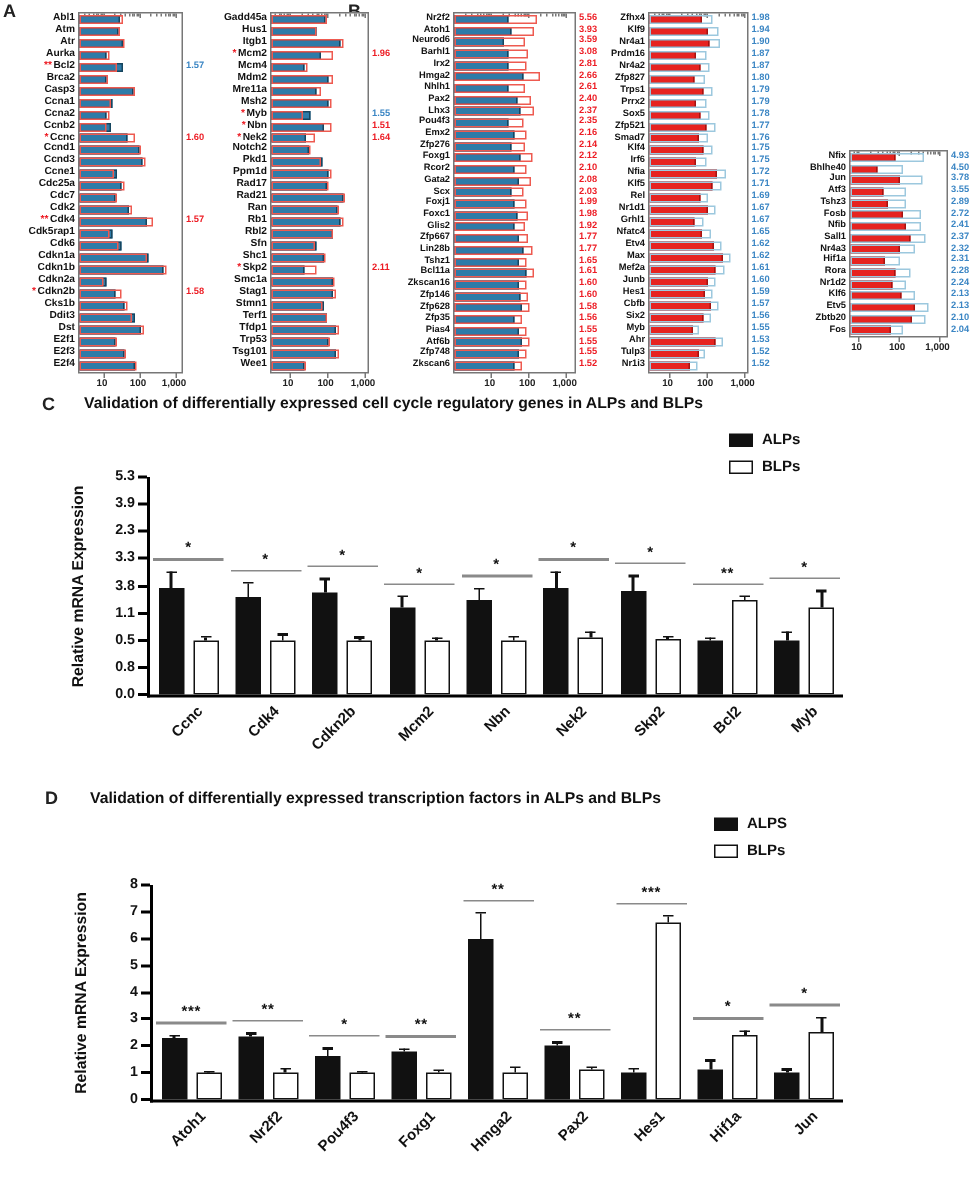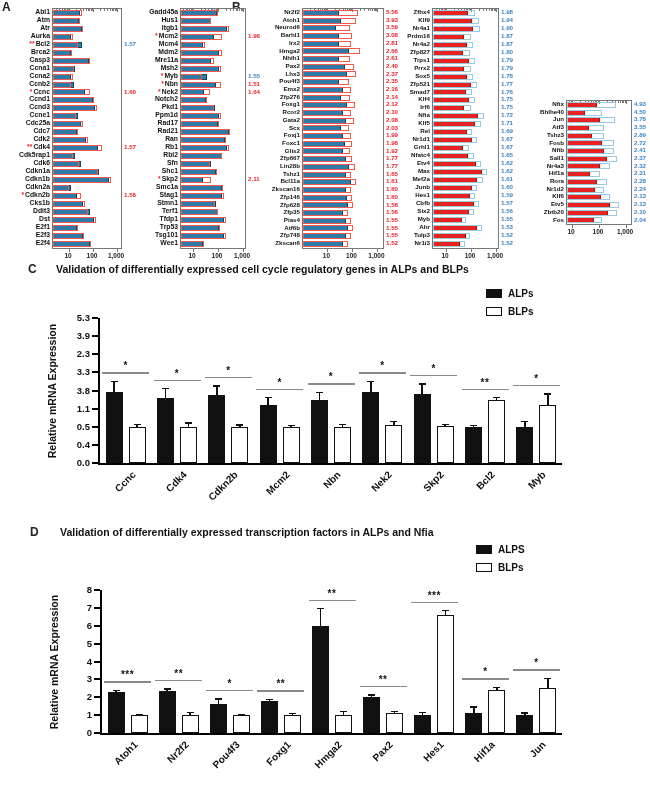--- a/index.html
+++ b/index.html
@@ -31,21 +31,21 @@
 </style>
 </head>
 <body>
 
 <div class="abs panel-label" style="left:2px;top:0px">A</div>
 <div class="abs panel-label" style="left:232px;top:0px">B</div>
 <div class="abs panel-label" style="left:28px;top:262px">C</div>
 <div class="abs panel-label" style="left:30px;top:525px">D</div>
 
 <div class="abs fig-title" style="left:56px;top:263px">Validation of differentially expressed cell cycle regulatory genes in ALPs and BLPs</div>
-<div class="abs fig-title" style="left:60px;top:526px">Validation of differentially expressed transcription factors in ALPs and Nfia</div>
+<div class="abs fig-title" style="left:60px;top:526px">Validation of differentially expressed transcription factors in ALPs and BLPs</div>
 
 <div id="chA1" class="logchart" style="left: 0px; top: 8px;">
     <div class="cbox" style="left: 52px; top: 0px; width: 68px; height: 238.5px;">
       <div class="tick" style="left: 3.47239px; top: 0px; height: 2px;"></div>
       <div class="tick" style="left: 6.47092px; top: 0px; height: 2px;"></div>
       <div class="tick" style="left: 8.79676px; top: 0px; height: 2px;"></div>
       <div class="tick" style="left: 10.6971px; top: 0px; height: 2px;"></div>
       <div class="tick" style="left: 12.3038px; top: 0px; height: 2px;"></div>
       <div class="tick" style="left: 13.6956px; top: 0px; height: 2px;"></div>
       <div class="tick" style="left: 14.9233px; top: 0px; height: 2px;"></div>
@@ -735,21 +735,21 @@
 </div>
 <div class="ylabel-wrap" style="left:42px;top:590px;width:24px;height:143px">
   <span class="ylabel">Relative mRNA Expression</span>
 </div>
 
 <div id="chC" class="abs">
     <div class="vplot" style="left: 98px; top: 318px; width: 462px; height: 145px;">
       <div class="vtick" style="left: -8px; top: 144px;"></div>
       <div class="vticklab" style="left: -42px; top: 139px;">0.0</div>
       <div class="vtick" style="left: -8px; top: 125.875px;"></div>
-      <div class="vticklab" style="left: -42px; top: 120.875px;">0.4</div>
+      <div class="vticklab" style="left: -42px; top: 120.875px;">0.8</div>
       <div class="vtick" style="left: -8px; top: 107.75px;"></div>
       <div class="vticklab" style="left: -42px; top: 102.75px;">0.5</div>
       <div class="vtick" style="left: -8px; top: 89.625px;"></div>
       <div class="vticklab" style="left: -42px; top: 84.625px;">1.1</div>
       <div class="vtick" style="left: -8px; top: 71.5px;"></div>
       <div class="vticklab" style="left: -42px; top: 66.5px;">3.8</div>
       <div class="vtick" style="left: -8px; top: 53.375px;"></div>
       <div class="vticklab" style="left: -42px; top: 48.375px;">3.3</div>
       <div class="vtick" style="left: -8px; top: 35.25px;"></div>
       <div class="vticklab" style="left: -42px; top: 30.25px;">2.3</div>

